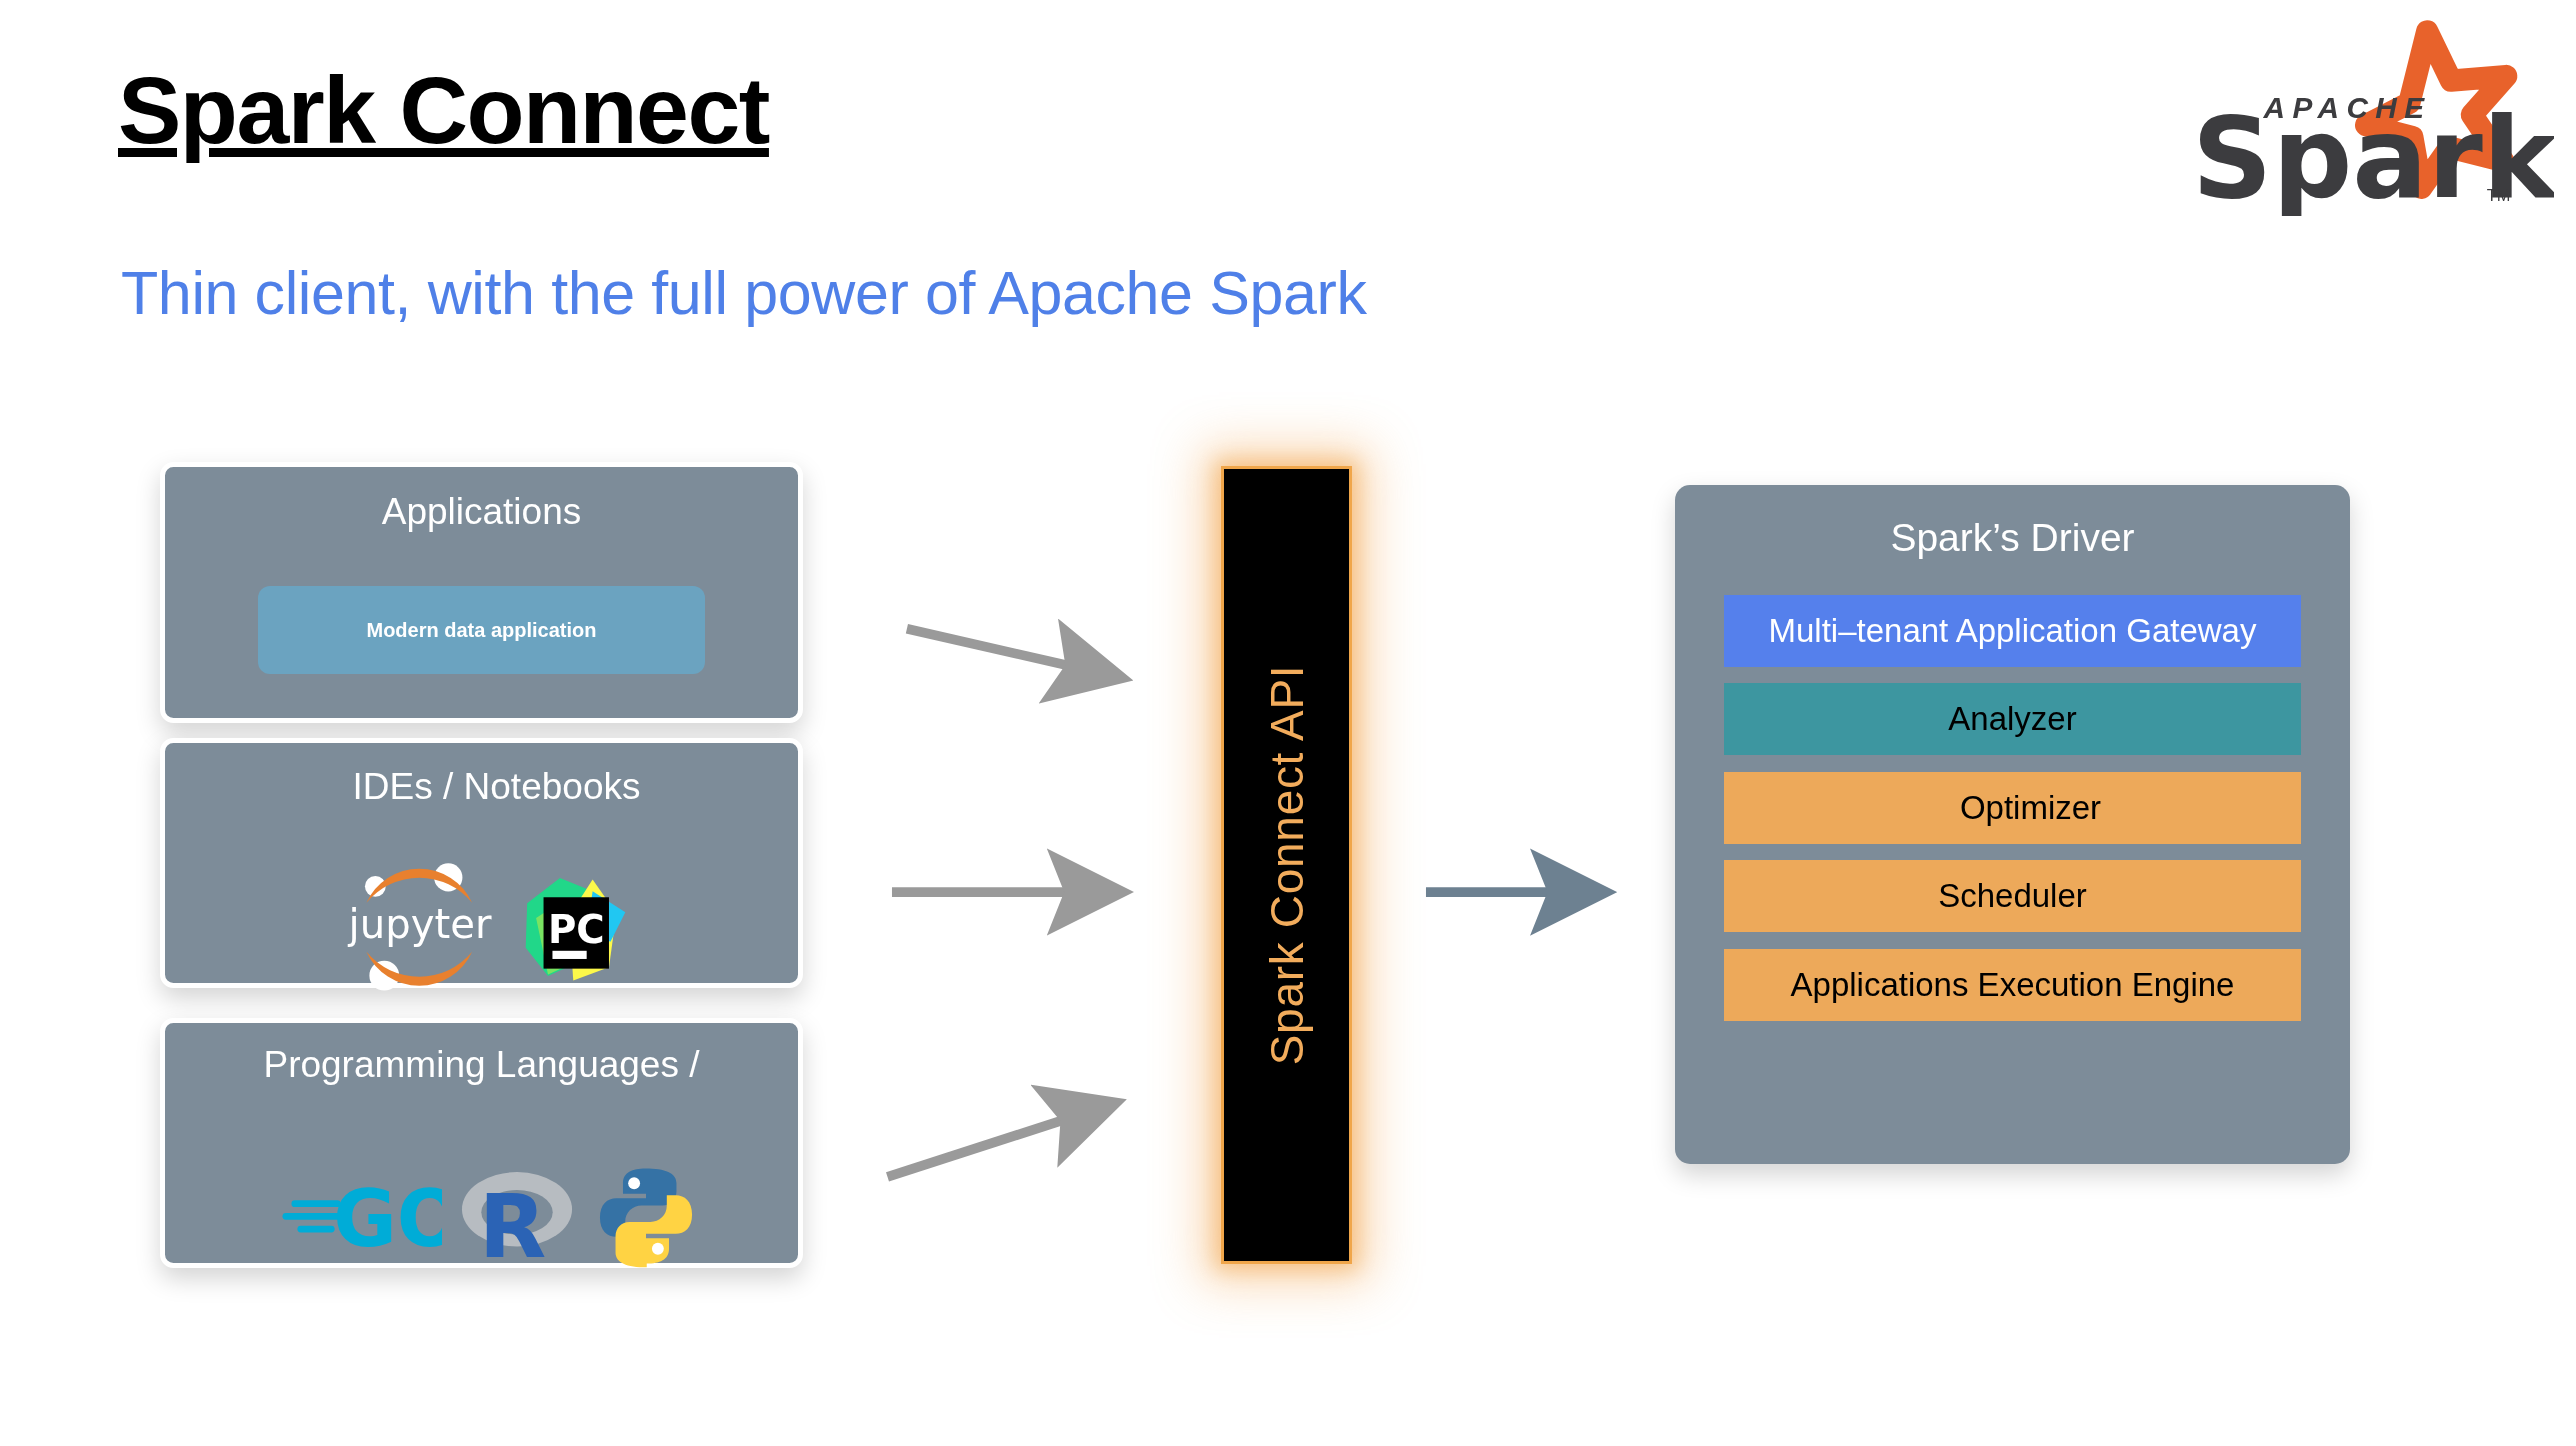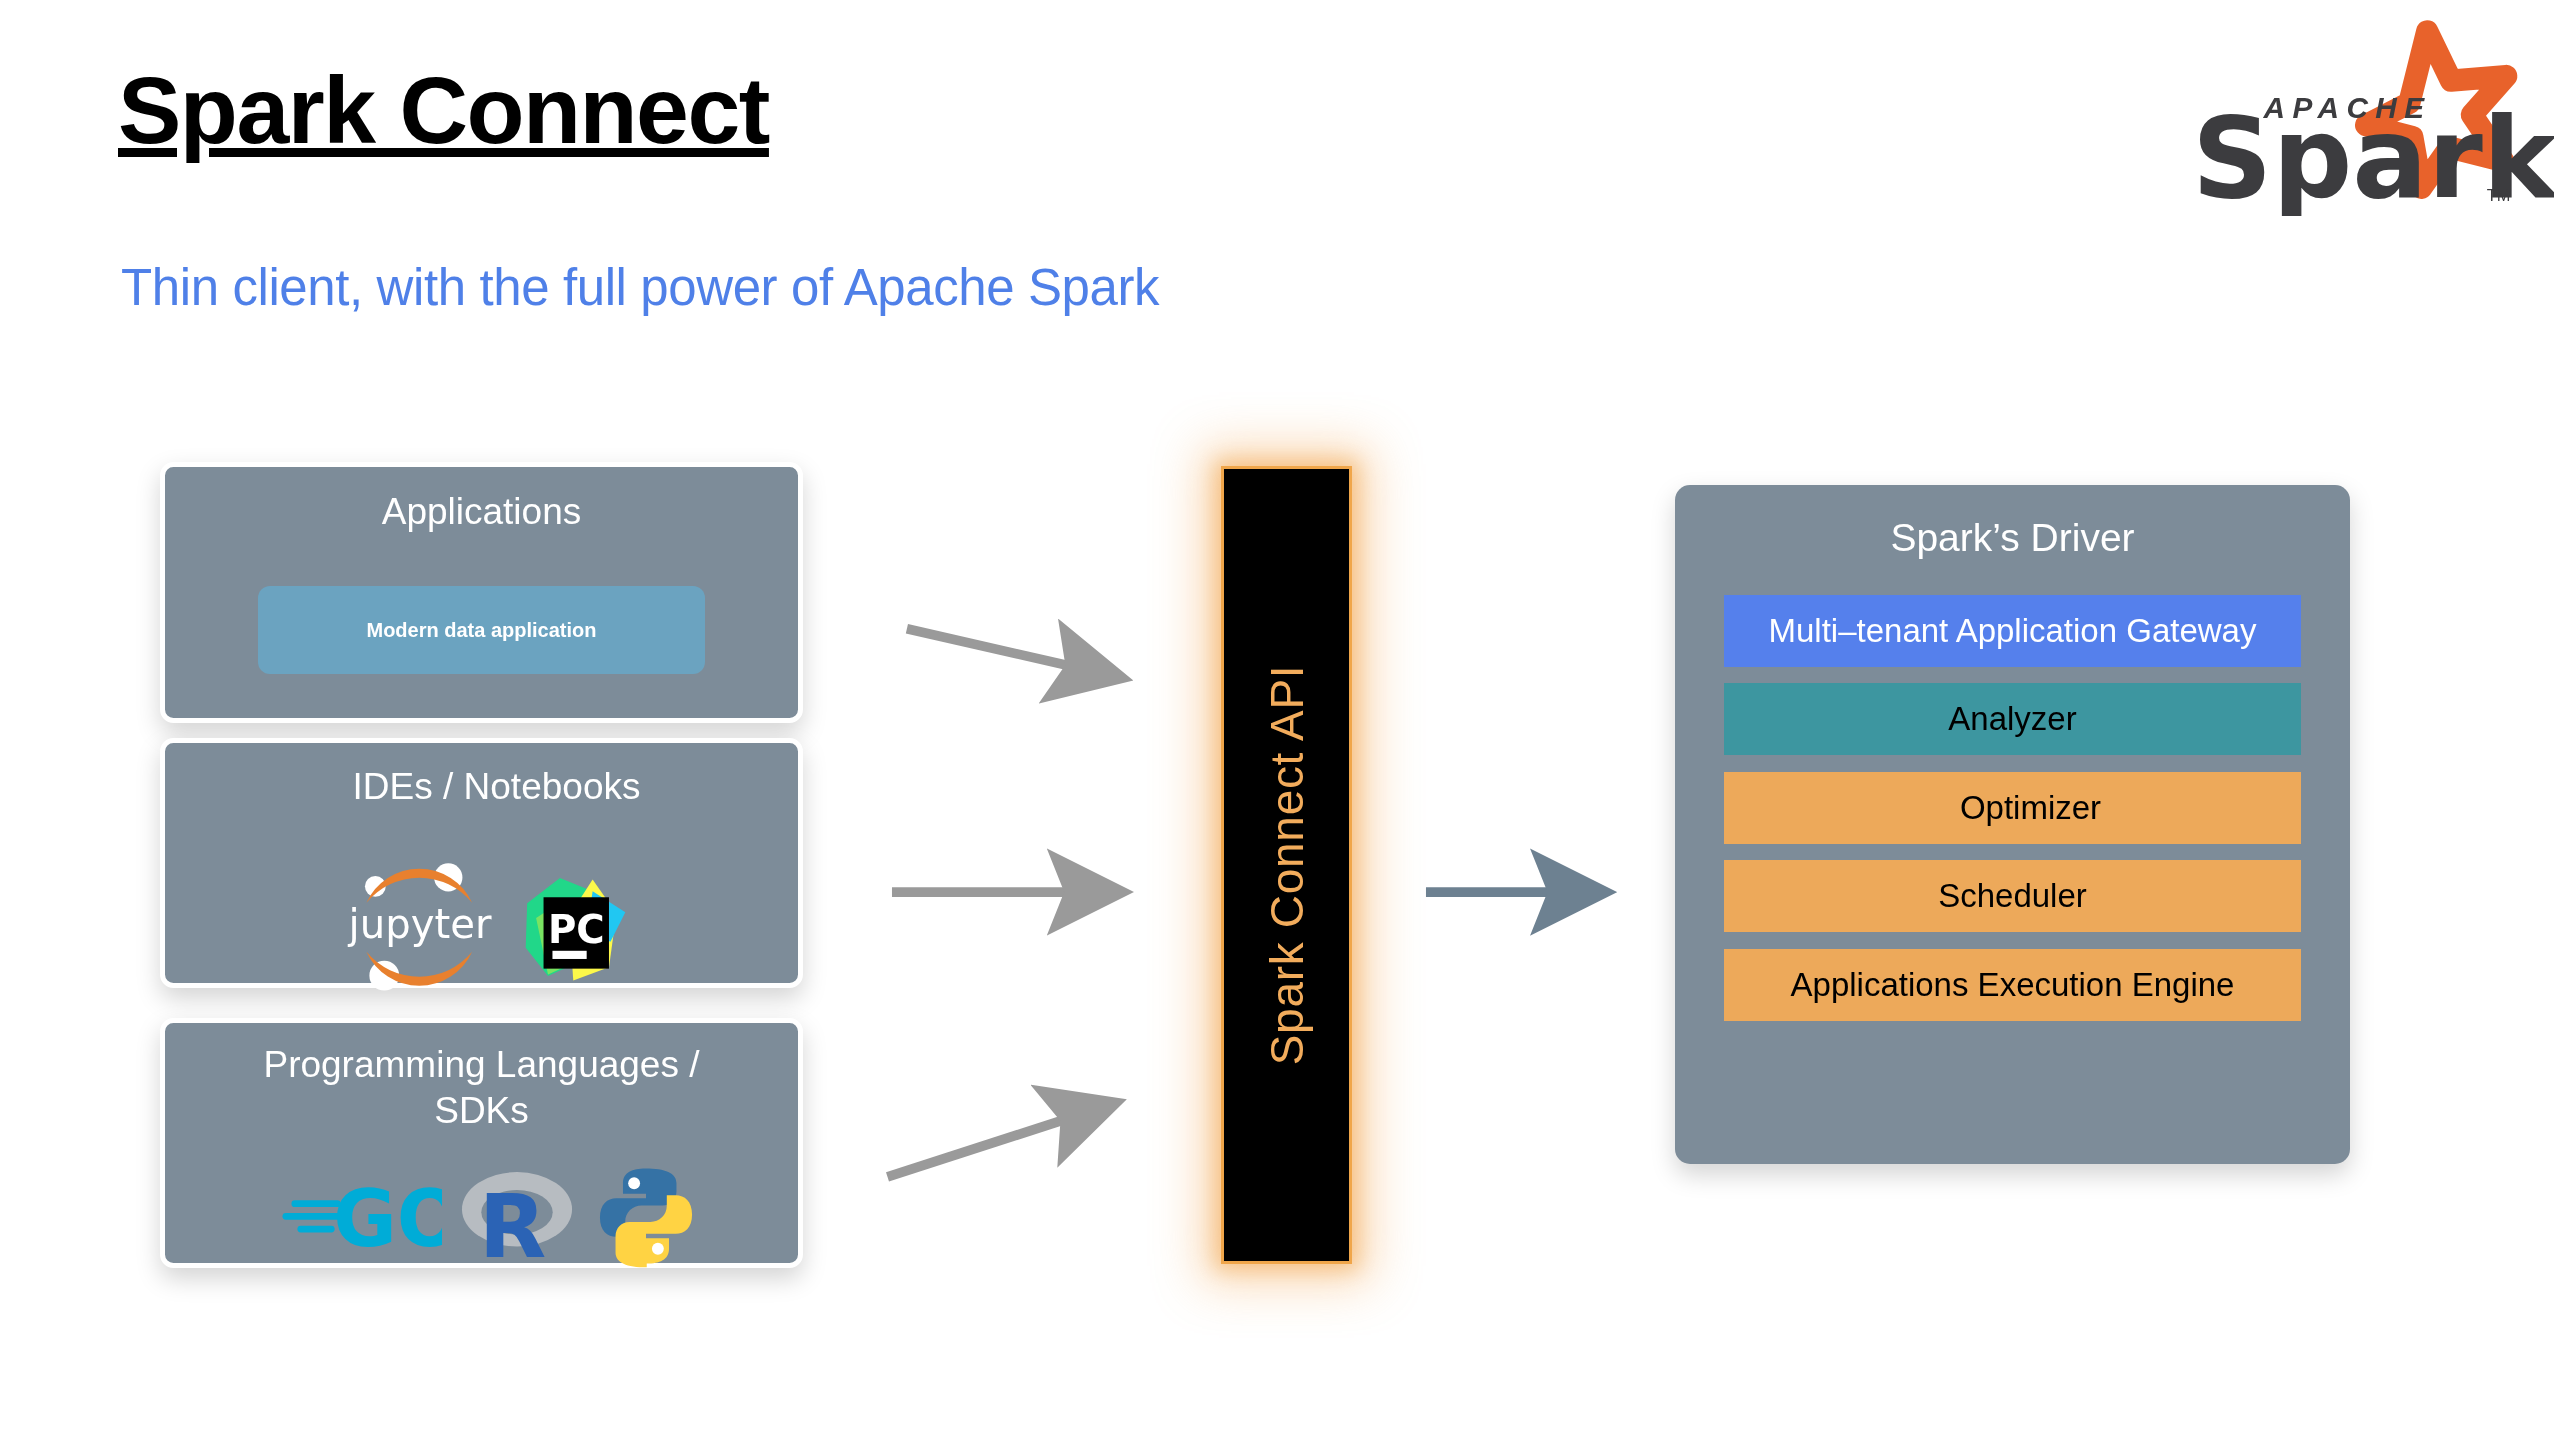--- a/index.html
+++ b/index.html
@@ -12,21 +12,21 @@
   #slide { position: relative; width: 2576px; height: 1447px; background: #fff; }
 
   
   #title {
     position: absolute; left: 118px; top: 58px;
     font-size: 95px; font-weight: 700; color: #000000;
     letter-spacing: -1.5px; line-height: 1.1; text-decoration: underline;
   }
   #subtitle {
     position: absolute; left: 121px; top: 260px;
-    font-size: 51px; font-weight: 400; color: #4f80e8;
+    font-size: 61px; font-weight: 400; color: #4f80e8;
     letter-spacing: -0.4px; line-height: 1.1;
   }
 
   
   #spark-logo { position: absolute; right: 22.4px; top: 15px; width: 395px; height: 201px; }
 
   
   .client-box {
     position: absolute;
     background: #7d8c99;
@@ -148,21 +148,20 @@
         </svg>
         
       </span>
 
     </div>
   </div>
 
   <div class="client-box" id="box-langs">
     <div class="client-title">
       <div>Programming Languages /</div>
-      <div>SDKs</div>
     </div>
     <div class="logo-row" id="lang-logos">
 
       <span>
         <svg width="161" height="88" viewBox="0 0 216 118" aria-hidden="true">
           <g fill="#00acd7">
             <rect x="14" y="38" width="66" height="9" rx="4.5"></rect>
             <rect x="2" y="55" width="78" height="9" rx="4.5"></rect>
             <rect x="22" y="72" width="50" height="9" rx="4.5"></rect>
           </g>

